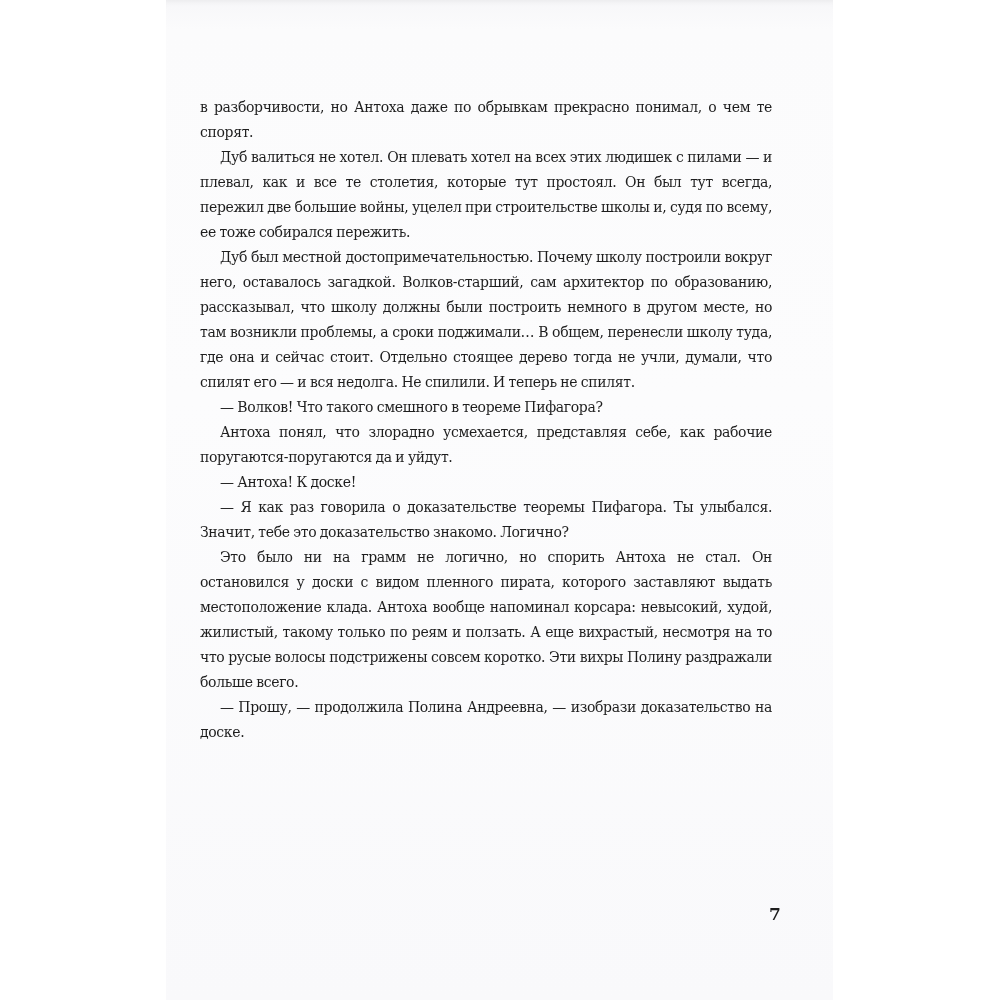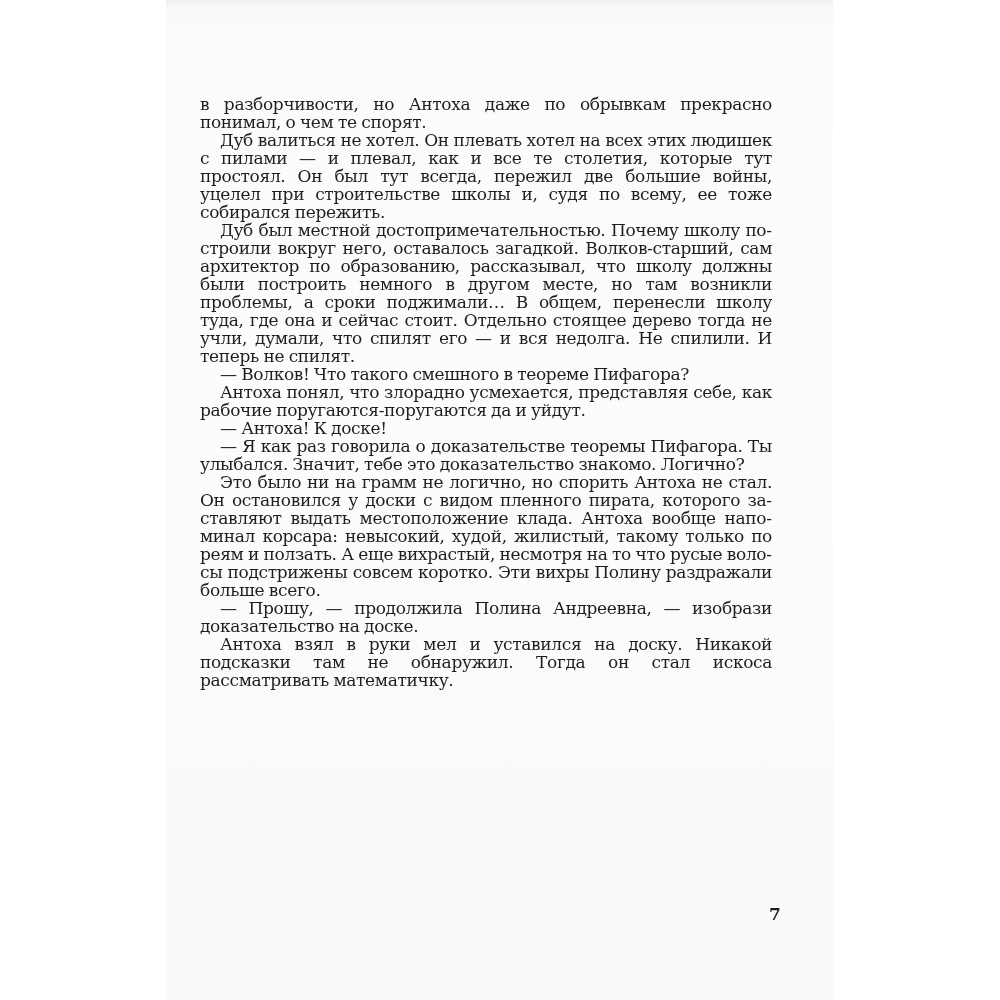--- a/index.html
+++ b/index.html
@@ -24,22 +24,22 @@
       height: 1000px;
       background: linear-gradient(180deg, #f7f7f9 0px, #fbfbfc 30px, #fcfcfd 400px, #f9f9fb 1000px);
       box-shadow: inset 0 6px 10px -8px rgba(0,0,0,0.12);
     }
     .text-block {
       position: absolute;
       left: 34px;
       top: 95px;
       width: 572px;
       font-family: "DejaVu Serif", "Liberation Serif", serif;
-      font-size: 17px;
-      line-height: 18px;
+      font-size: 14px;
+      line-height: 25px;
       color: #1e1e1e;
       letter-spacing: -0.35px;
       word-spacing: -0.5px;
     }
     .text-block p {
       margin: 0;
       text-align: justify;
       text-indent: 20px;
       hyphens: manual;
     }
@@ -64,17 +64,16 @@
     <div class="text-block">
       <p class="cont">в разборчивости, но Антоха даже по обрывкам прекрасно понимал, о чем те спорят.</p>
       <p>Дуб валиться не хотел. Он плевать хотел на всех этих людишек с пилами — и плевал, как и все те столетия, которые тут простоял. Он был тут всегда, пережил две большие войны, уцелел при строи­тельстве школы и, судя по всему, ее тоже собирался пережить.</p>
       <p>Дуб был местной достопримечательностью. Почему школу по­строили вокруг него, оставалось загадкой. Волков-старший, сам архитектор по образованию, рассказывал, что школу должны были построить немного в другом месте, но там возникли проблемы, а сроки поджимали… В общем, перенесли школу туда, где она и сей­час стоит. Отдельно стоящее дерево тогда не учли, думали, что спи­лят его — и вся недолга. Не спилили. И теперь не спилят.</p>
       <p>— Волков! Что такого смешного в теореме Пифагора?</p>
       <p>Антоха понял, что злорадно усмехается, представляя себе, как ра­бочие поругаются-поругаются да и уйдут.</p>
       <p>— Антоха! К доске!</p>
       <p>— Я как раз говорила о доказательстве теоремы Пифагора. Ты улыбался. Значит, тебе это доказательство знакомо. Логично?</p>
       <p>Это было ни на грамм не логично, но спорить Антоха не стал. Он остановился у доски с видом пленного пирата, которого за­ставляют выдать местоположение клада. Антоха вообще напо­минал корсара: невысокий, худой, жилистый, такому только по реям и ползать. А еще вихрастый, несмотря на то что русые воло­сы подстрижены совсем коротко. Эти вихры Полину раздражали больше всего.</p>
       <p>— Прошу, — продолжила Полина Андреевна, — изобрази доказа­тельство на доске.</p>
-      <p>Антоха взял в руки мел и уставился на доску. Никакой подсказки там не обнаружил. Тогда он стал искоса рассматривать математичку.</p>
     </div>
     <div class="page-number">7</div>
   </div>
 </div>
 
 </body></html>

